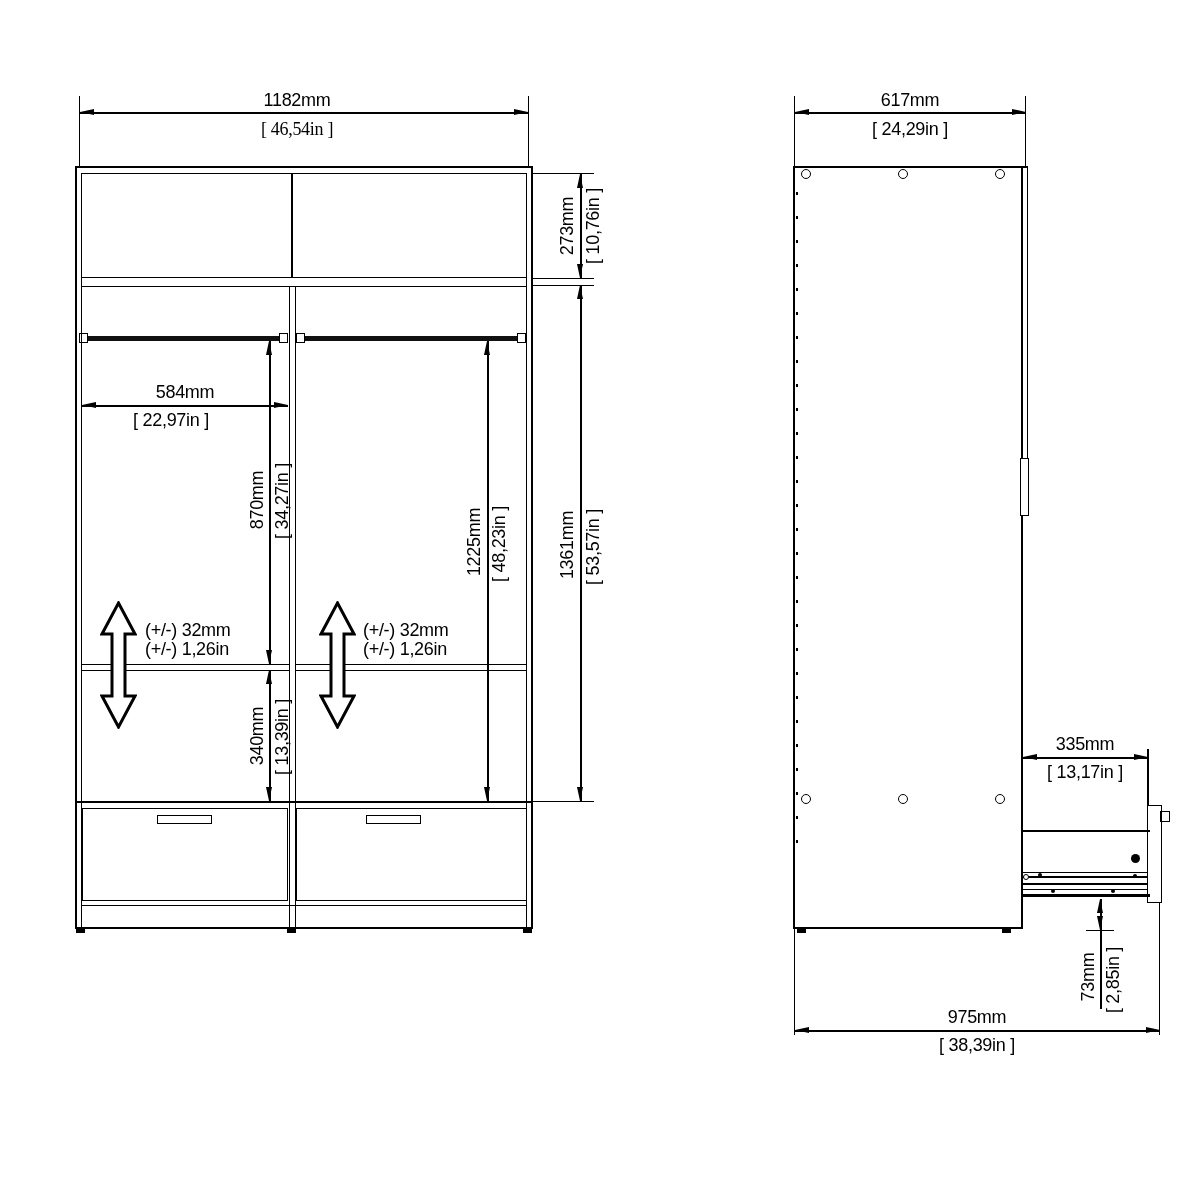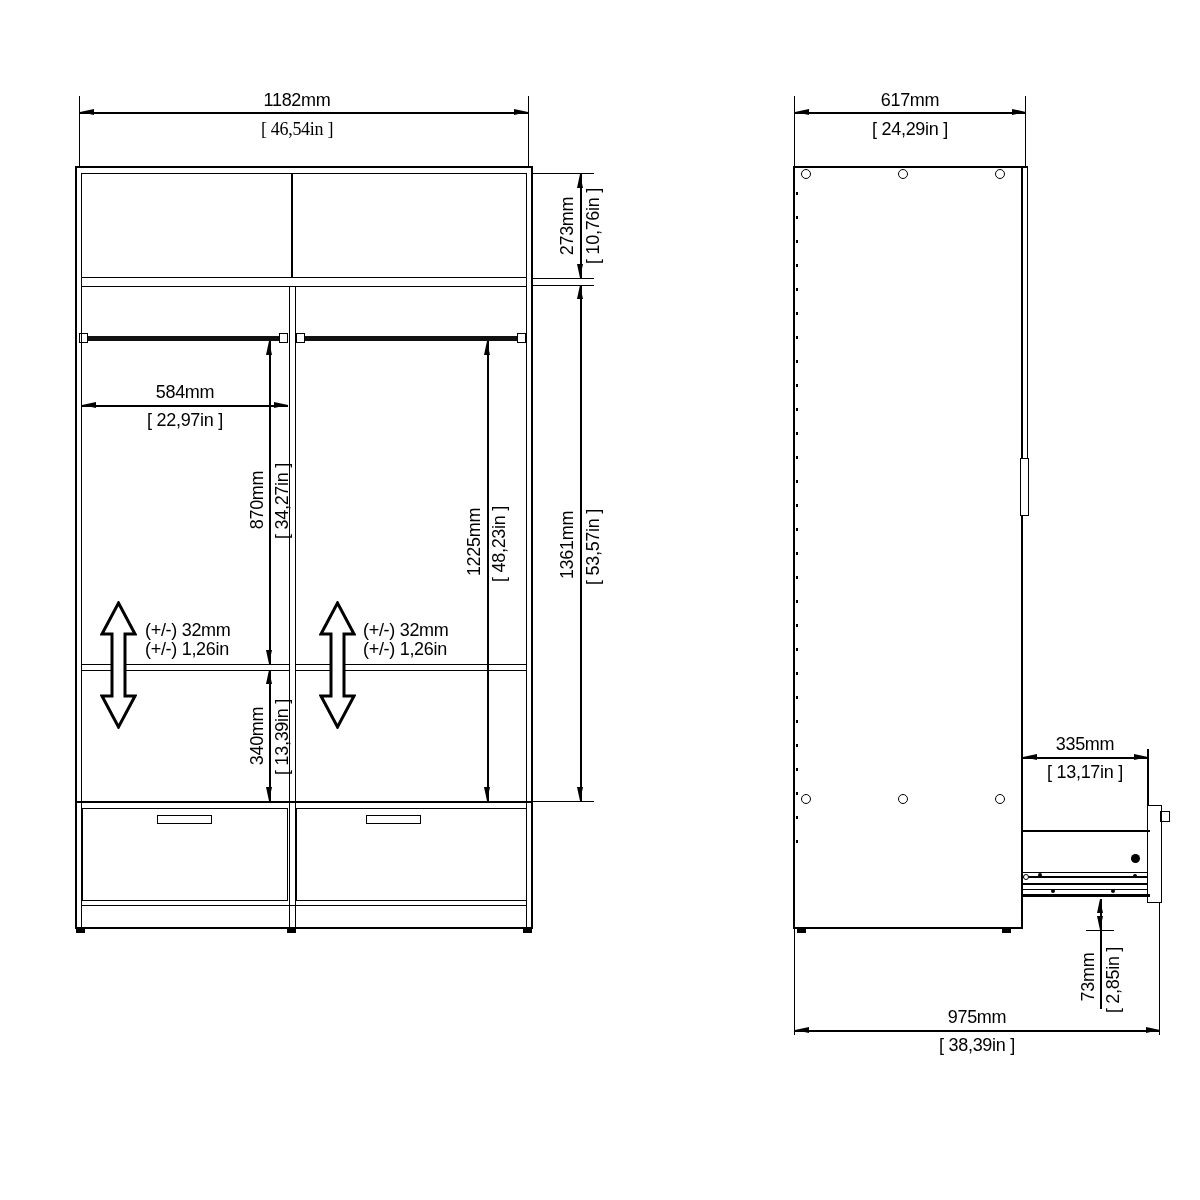--- a/index.html
+++ b/index.html
@@ -82,21 +82,21 @@
     </svg>
     <div class="ltext" style="left:145px;top:620px;">(+/-) 32mm</div>
     <div class="ltext" style="left:145px;top:639px;">(+/-) 1,26in</div>
     <div class="ltext" style="left:363px;top:620px;">(+/-) 32mm</div>
     <div class="ltext" style="left:363px;top:639px;">(+/-) 1,26in</div>
 
     <div class="hl" style="left:82px;top:405px;width:206px;height:1.5px;"></div>
     <div class="arw l" style="left:82px;top:402px;"></div>
     <div class="arw r" style="left:274px;top:402px;"></div>
     <div class="htext" style="left:185px;top:392px;">584mm</div>
-    <div class="htext" style="left:185px;top:420px;">[ 22,97in ]</div>
+    <div class="htext" style="left:171px;top:420px;">[ 22,97in ]</div>
 
     <div class="vl" style="left:580px;top:174px;height:104px;width:1.5px;"></div>
     <div class="arw u" style="left:577px;top:174px;"></div>
     <div class="arw d" style="left:577px;top:264px;"></div>
     <div class="vtext" style="left:567px;top:226px;">273mm</div>
     <div class="vtext" style="left:593px;top:226px;">[ 10,76in ]</div>
 
     <div class="vl" style="left:269px;top:341px;height:323px;width:1.5px;"></div>
     <div class="arw u" style="left:266px;top:341px;"></div>
     <div class="arw d" style="left:266px;top:650px;"></div>

